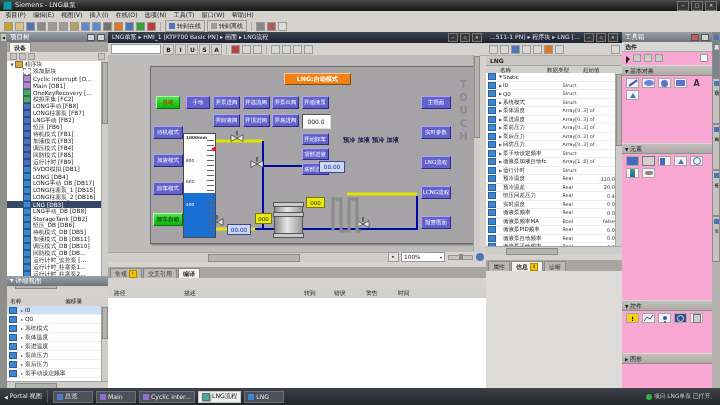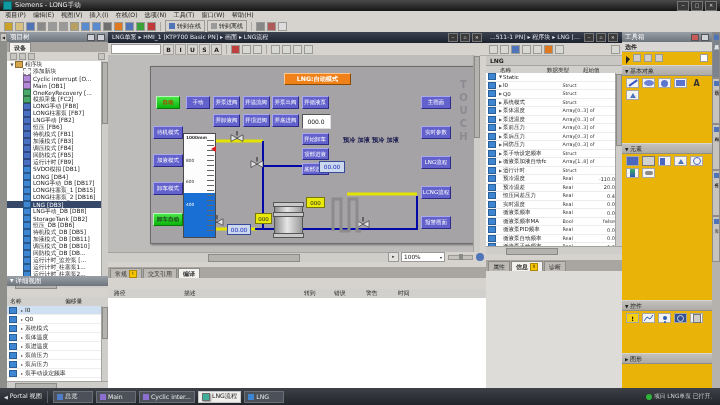--- a/index.html
+++ b/index.html
@@ -86,21 +86,21 @@
          color:#8b8b91;letter-spacing:2px}
   .stext{position:absolute;color:#15154d;font-size:6.2px;font-weight:bold;white-space:nowrap}
   
   .grid-head{display:flex;background:#d2d0cc;border-bottom:1px solid #a5a3a0;height:9px;line-height:9px;font-size:5.5px}
   .grow{display:flex;align-items:center;height:7.5px;background:#fff;border-bottom:1px solid #ececec;
         font-size:5.5px;white-space:nowrap}
   .grow .gname{width:61px;overflow:hidden}
   .grow .gtype{width:34px;font-size:4.8px;color:#333;overflow:hidden}
   .grow .gstart{width:20px;text-align:right;font-size:5px;color:#333}
   
-  .tbox{background:#eab308}
+  .tbox{background:#f9a8d4}
   .sechead{background:linear-gradient(#c4c1bc,#aeaba6);border-top:1px solid #d8d6d2;border-bottom:1px solid #908e8a;
            height:9px;line-height:9px;font-size:6px;padding-left:3px;color:#222}
   .optlabel{background:#d9d7d3;height:9px;line-height:9px;font-size:6px;font-weight:bold;padding-left:3px;
             border-bottom:1px solid #aaa}
   .icontile{width:13px;height:10px;border:1px solid #a8a6a2;background:#f4f3f1;display:flex;align-items:center;
             justify-content:center;box-sizing:border-box}
   .iconrow{display:flex;gap:3px;padding:2px 0 0 4px}
   
   .stab{width:8px;box-sizing:border-box;background:#c6c3bf;border:1px solid #8d8b88;display:flex;flex-direction:column;
         align-items:center;padding-top:2px;gap:1px}
@@ -119,21 +119,21 @@
   .status{margin-left:auto;display:flex;align-items:center;gap:2px;color:#cfcfcf;font-size:5.8px}
   .okdot{width:6px;height:6px;background:#2fb43a;border-radius:50%;flex:none}
 </style>
 </head>
 <body>
 
 <div id="app">
 
   <div class="abs titlebar">
     <span class="appico"></span>
-    <span>Siemens - LONG手动</span>
+    <span>Siemens - LNG单泵</span>
     <span class="wctrl">
       <span class="wbtn">‒</span>
       <span class="wbtn">□</span>
       <span class="wbtn">✕</span>
     </span>
   </div>
 
   <div class="abs menubar">
 
   <span>项目(P)</span>

